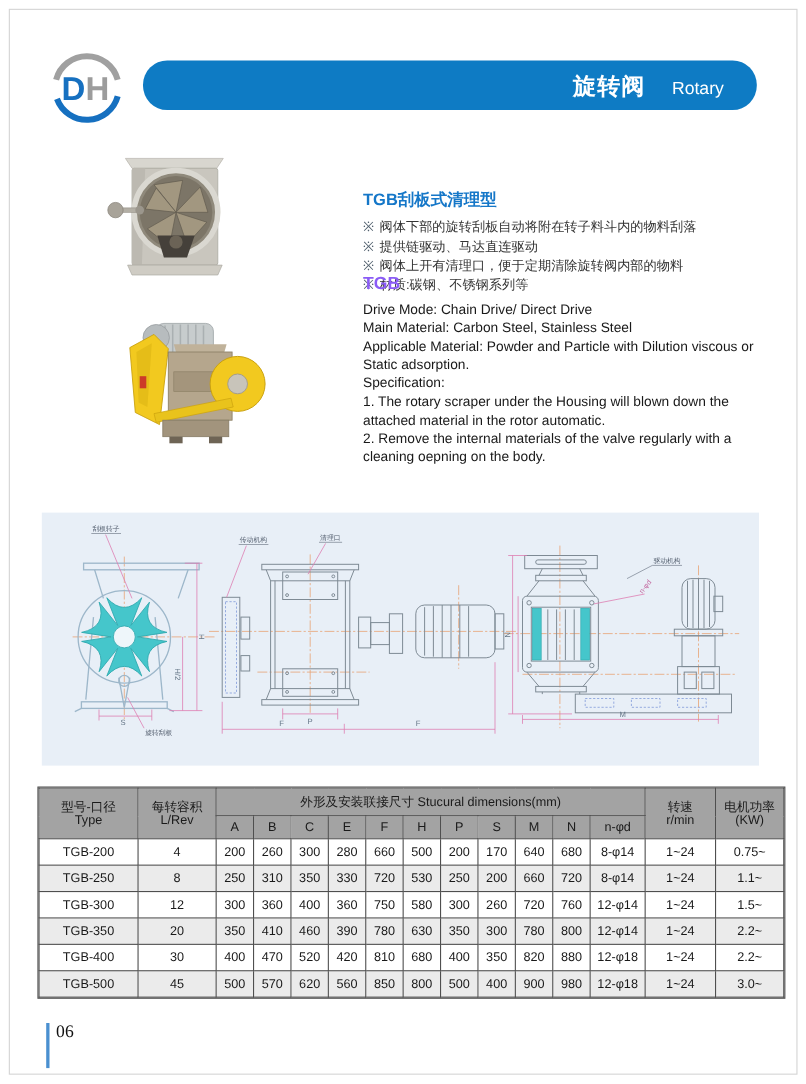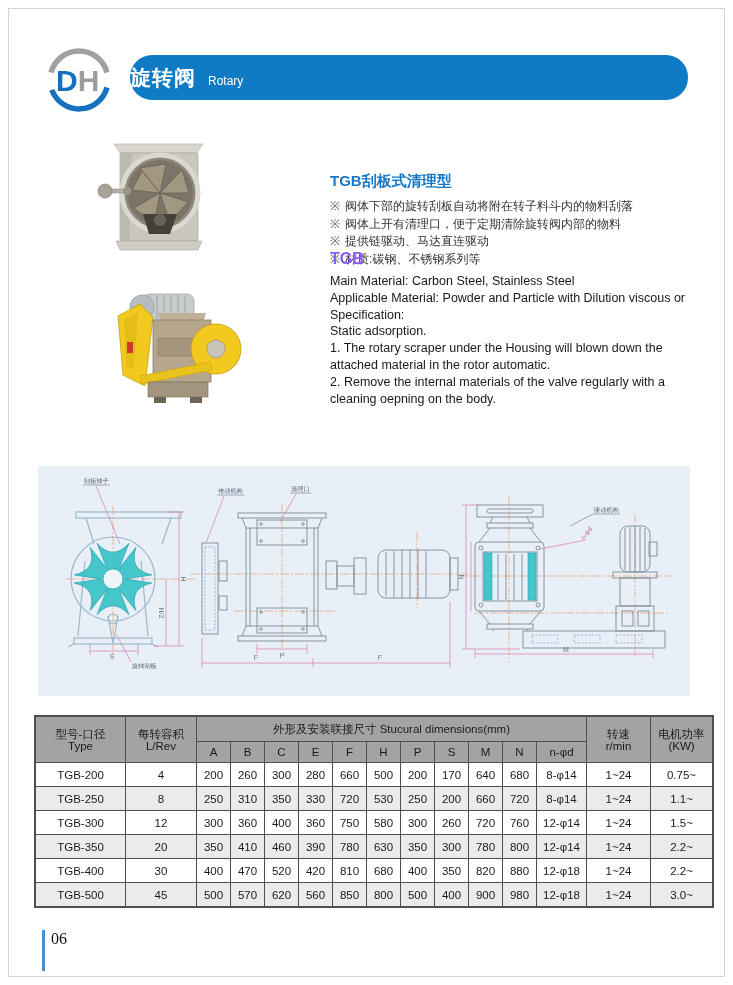--- a/index.html
+++ b/index.html
@@ -3,24 +3,24 @@
 <meta charset="utf-8">
 <style>
   html,body{margin:0;padding:0;background:#fff;}
   .page{position:relative;width:733px;height:985px;background:#ffffff;overflow:hidden;
         font-family:"Liberation Sans",sans-serif;color:#222;}
   .frame{position:absolute;inset:8px;border:1px solid #d4d4d4;pointer-events:none;}
 
   
   .logo{position:absolute;left:43px;top:44px;width:72px;height:72px;}
   .banner{position:absolute;left:130px;top:55px;width:558px;height:45px;background:#0e7bc4;
-          border-radius:22px;display:flex;align-items:center;justify-content:flex-start;
+          border-radius:22px;display:flex;align-items:center;justify-content:flex-end;
           padding-right:30px;box-sizing:border-box;color:#fff;}
   .banner .zh{font-size:21px;font-weight:bold;letter-spacing:1px;}
-  .banner .en{font-size:12px;margin-left:12px;margin-top:6px;}
+  .banner .en{font-size:16px;margin-left:24px;margin-top:6px;}
 
   
   .photo1{position:absolute;left:96px;top:138px;}
   .photo2{position:absolute;left:110px;top:286px;}
 
   
   .intro{position:absolute;left:330px;top:124px;width:382px;}
   .intro-title{font-size:15px;font-weight:bold;color:#1577c8;margin-bottom:7px;margin-top:48px;}
   .bullet{font-size:12px;color:#333;line-height:17.6px;white-space:nowrap;}
   .bullet .marker{color:#51606e;margin-right:5px;}
@@ -116,33 +116,34 @@
     <polygon points="30,90 100,76 102,84 32,98" fill="#e9c31c" stroke="#c9a10e" stroke-width="0.6"></polygon>
     <rect x="38" y="96" width="60" height="15" fill="#a2947d" stroke="#857a63" stroke-width="0.7"></rect>
     <rect x="44" y="111" width="12" height="6" fill="#6e6455"></rect>
     <rect x="80" y="111" width="12" height="6" fill="#6e6455"></rect>
   </svg>
 
   <div class="intro">
     <div class="intro-title">TGB刮板式清理型</div>
     <div>
         <div class="bullet"><span class="marker">※</span><span>阀体下部的旋转刮板自动将附在转子料斗内的物料刮落</span></div>
+        <div class="bullet"><span class="marker">※</span><span>提供链驱动、马达直连驱动</span></div>
         <div class="bullet"><span class="marker">※</span><span>阀体上开有清理口，便于定期清除旋转阀内部的物料</span></div>
-        <div class="bullet"><span class="marker">※</span><span>提供链驱动、马达直连驱动</span></div>
         <div class="bullet"><span class="marker">※</span><span>材质:碳钢、不锈钢系列等</span></div>
       </div>
   </div>
 
   <div class="spec">
     <div class="spec-title">TGB</div>
     <div>
+        <div class="spec-line">Drive Mode: Chain Drive/ Direct Drive</div>
         <div class="spec-line">Main Material: Carbon Steel, Stainless Steel</div>
         <div class="spec-line">Applicable Material: Powder and Particle with Dilution viscous or</div>
+        <div class="spec-line">Static adsorption.</div>
         <div class="spec-line">Specification:</div>
-        <div class="spec-line">Static adsorption.</div>
         <div class="spec-line">1. The rotary scraper under the Housing will blown down the</div>
         <div class="spec-line">attached material in the rotor automatic.</div>
         <div class="spec-line">2. Remove the internal materials of the valve regularly with a</div>
         <div class="spec-line">cleaning oepning on the body.</div>
       </div>
   </div>
 
   <svg class="drawing" viewBox="0 0 652 230">
 
     <g stroke="#e8a070" stroke-width="0.7" stroke-dasharray="9 2 2 2" fill="none">

